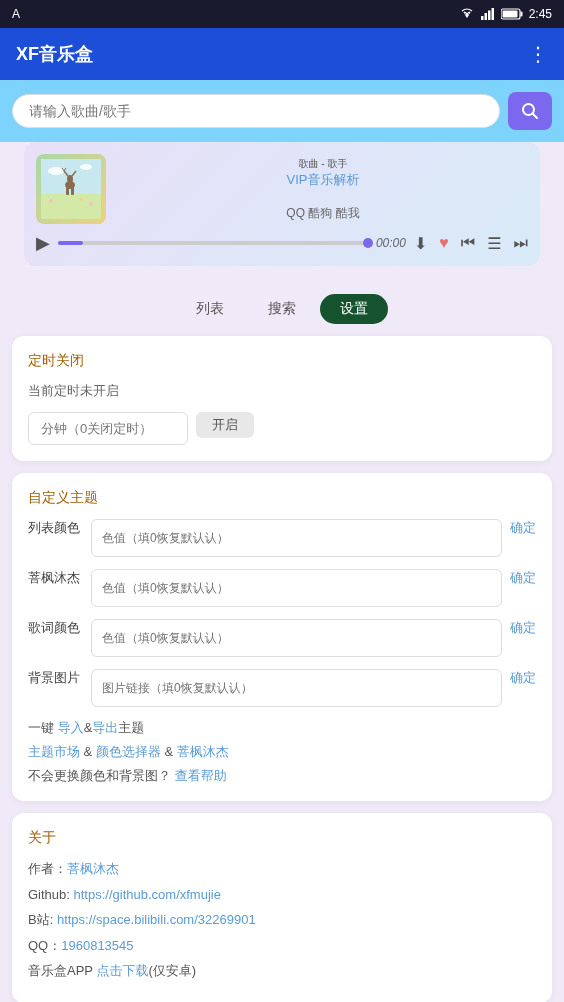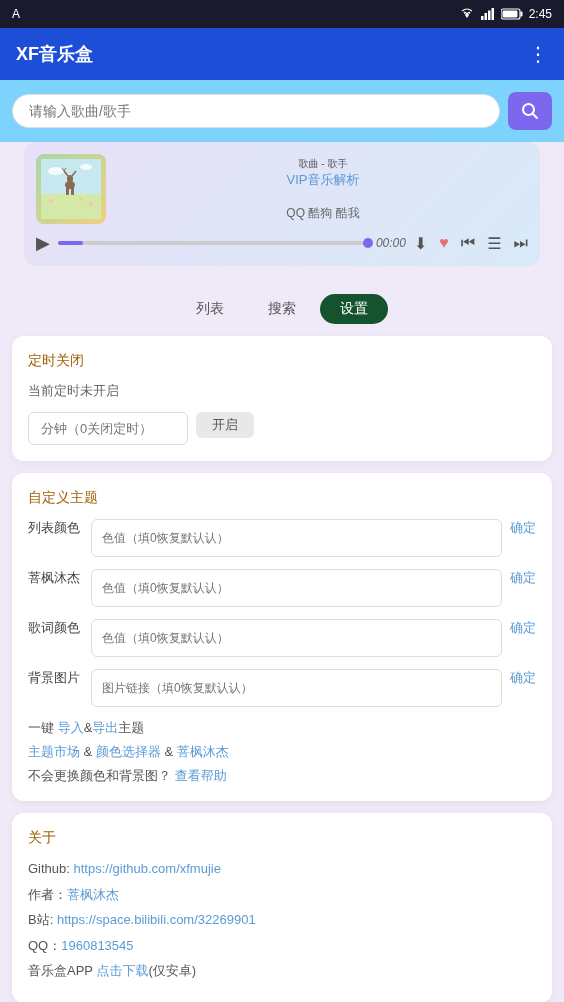--- a/index.html
+++ b/index.html
@@ -433,24 +433,24 @@
     </div>
     <div class="help-row">
       <span>不会更换颜色和背景图？</span>
       <span class="link-text">查看帮助</span>
     </div>
   </div>
 
   <div class="section-card">
     <div class="section-title">关于</div>
     <div class="about-item">
+      作者：<span class="about-link">菩枫沐杰</span>
+    </div>
+    <div class="about-item">
       Github: <span class="about-link">https://github.com/xfmujie</span>
-    </div>
-    <div class="about-item">
-      作者：<span class="about-link">菩枫沐杰</span>
     </div>
     <div class="about-item">
       B站: <span class="about-link">https://space.bilibili.com/32269901</span>
     </div>
     <div class="about-item">
       QQ：<span class="about-link">1960813545</span>
     </div>
     <div class="about-item">
       音乐盒APP <span class="about-link">点击下载</span>(仅安卓)
     </div>

